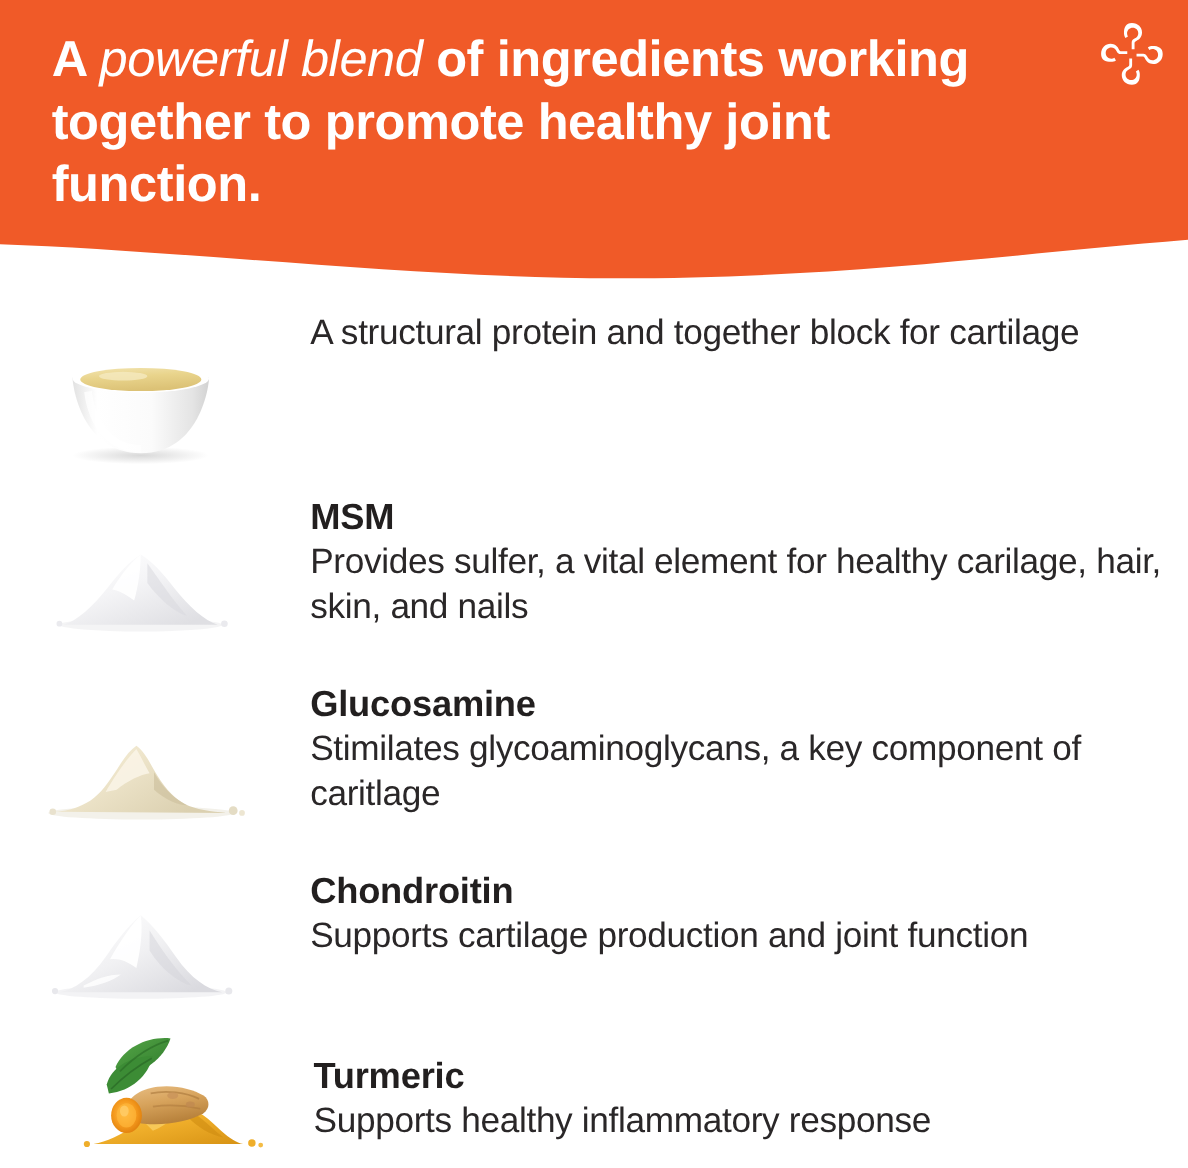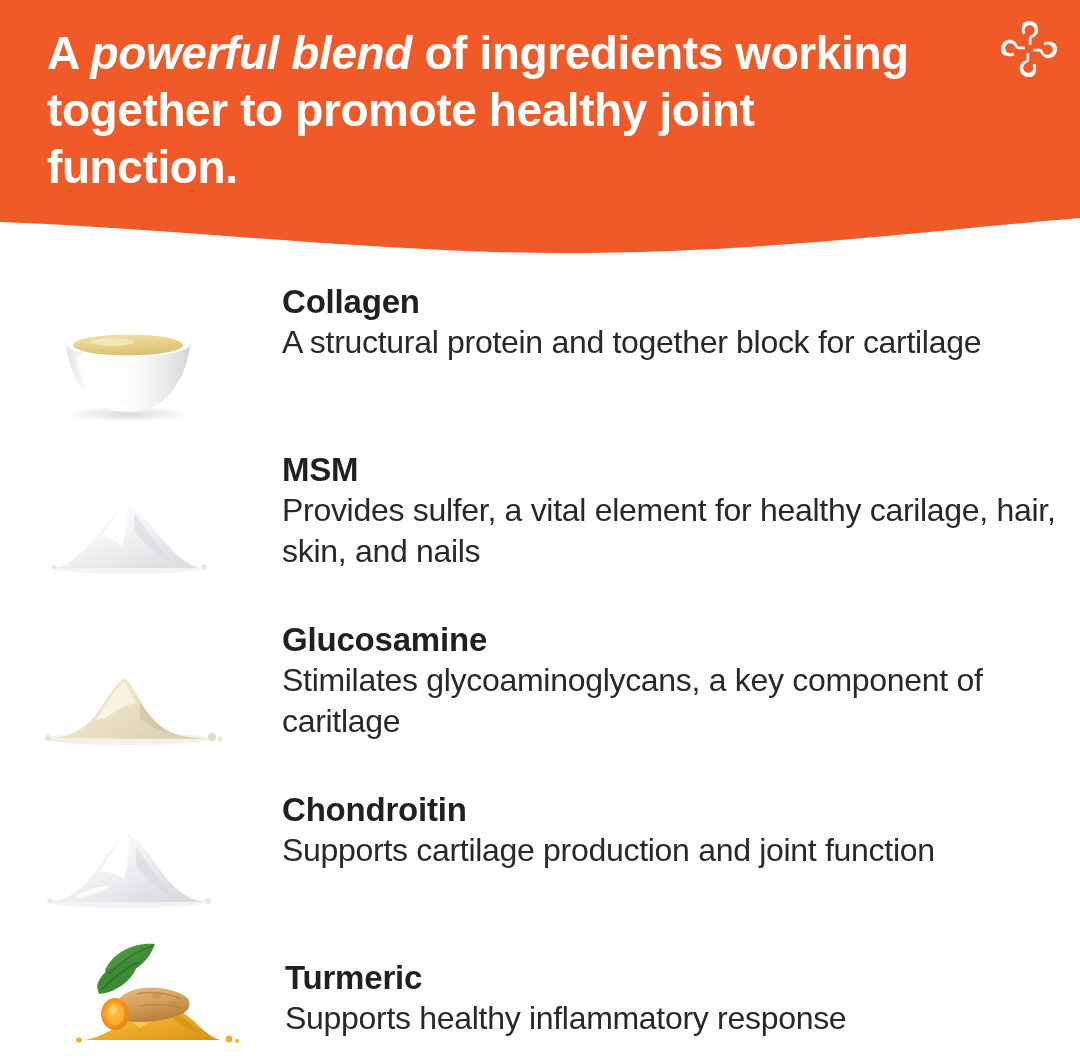--- a/index.html
+++ b/index.html
@@ -49,21 +49,21 @@
     width: 880px;
     color: #ffffff;
     font-family: "Liberation Sans", sans-serif;
     font-weight: 700;
     font-size: 46px;
     line-height: 57px;
     letter-spacing: -0.4px;
   }
   .headline .em {
     font-style: italic;
-    font-weight: 700;
+    font-weight: 400;
     margin-top: 27px;
   }
 
   
   .logo {
     position: absolute;
     right: 20px;
     top: 18px;
     width: 62px;
     height: 62px;
@@ -188,21 +188,20 @@
           </defs>
           <ellipse cx="92" cy="118" rx="62" ry="8" fill="url(#bowlShadow)"></ellipse>
           <path d="M30 48 C30 46 34 44 92 44 C150 44 154 46 154 48 C154 54 146 116 92 116 C38 116 30 54 30 48 Z" fill="url(#bowlBody)"></path>
           <ellipse cx="92" cy="48" rx="62" ry="13" fill="#FFFFFF"></ellipse>
           <ellipse cx="92" cy="49" rx="55" ry="10.5" fill="url(#soupFill)"></ellipse>
           <ellipse cx="76" cy="46" rx="22" ry="4" fill="#F5EBC3" opacity="0.75"></ellipse>
           <path d="M44 60 C48 92 66 112 92 112" fill="none" stroke="#FFFFFF" stroke-width="7" opacity="0.75"></path>
         </svg>
       </div>
       <div class="copy">
-        <div class="ing-name">Collagen</div>
         <div class="ing-desc">A structural protein and together block for cartilage</div>
       </div>
     </div>
 
     <div class="row row-msm">
       <div class="thumb">
         <svg viewBox="0 0 240 132">
           <defs>
             <linearGradient id="msmPowder" x1="0.15" y1="0" x2="0.9" y2="0.9">
               <stop offset="0%" stop-color="#FFFFFF"></stop>

